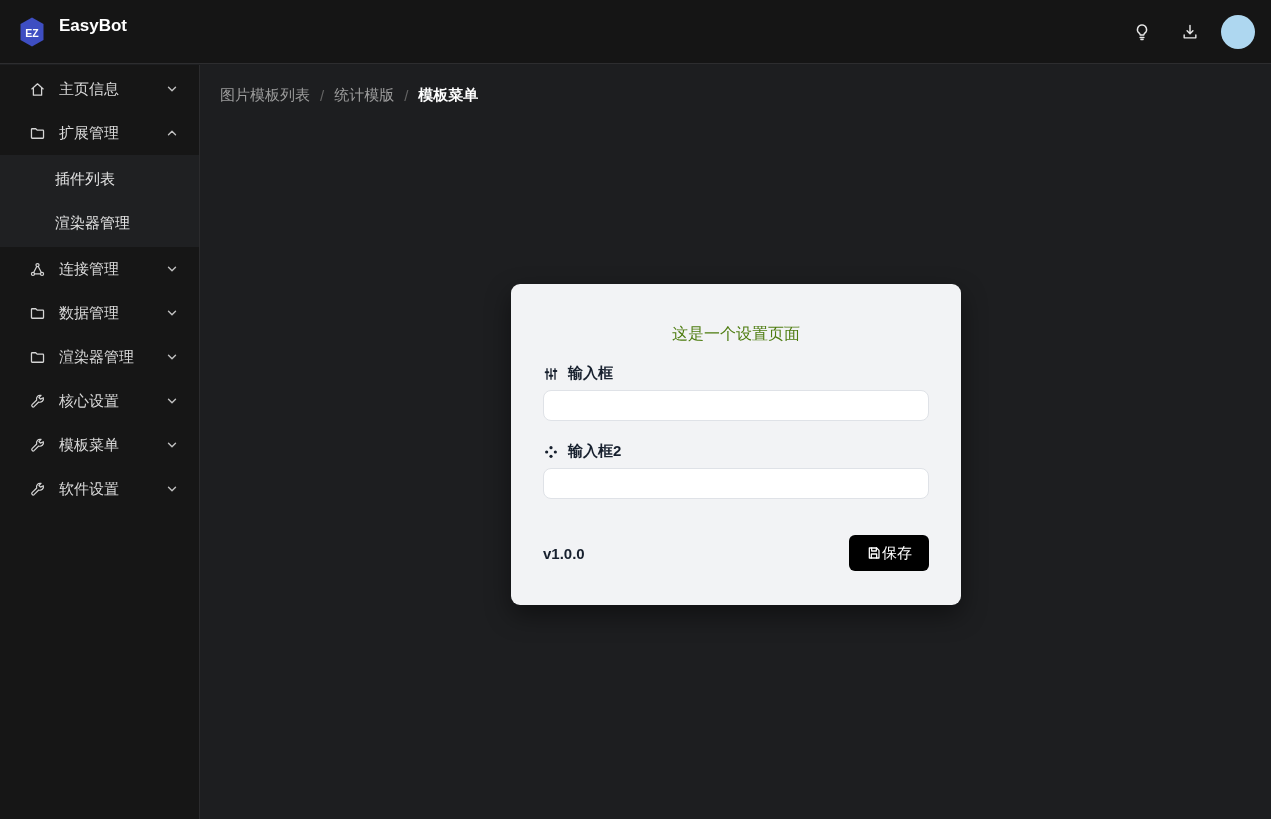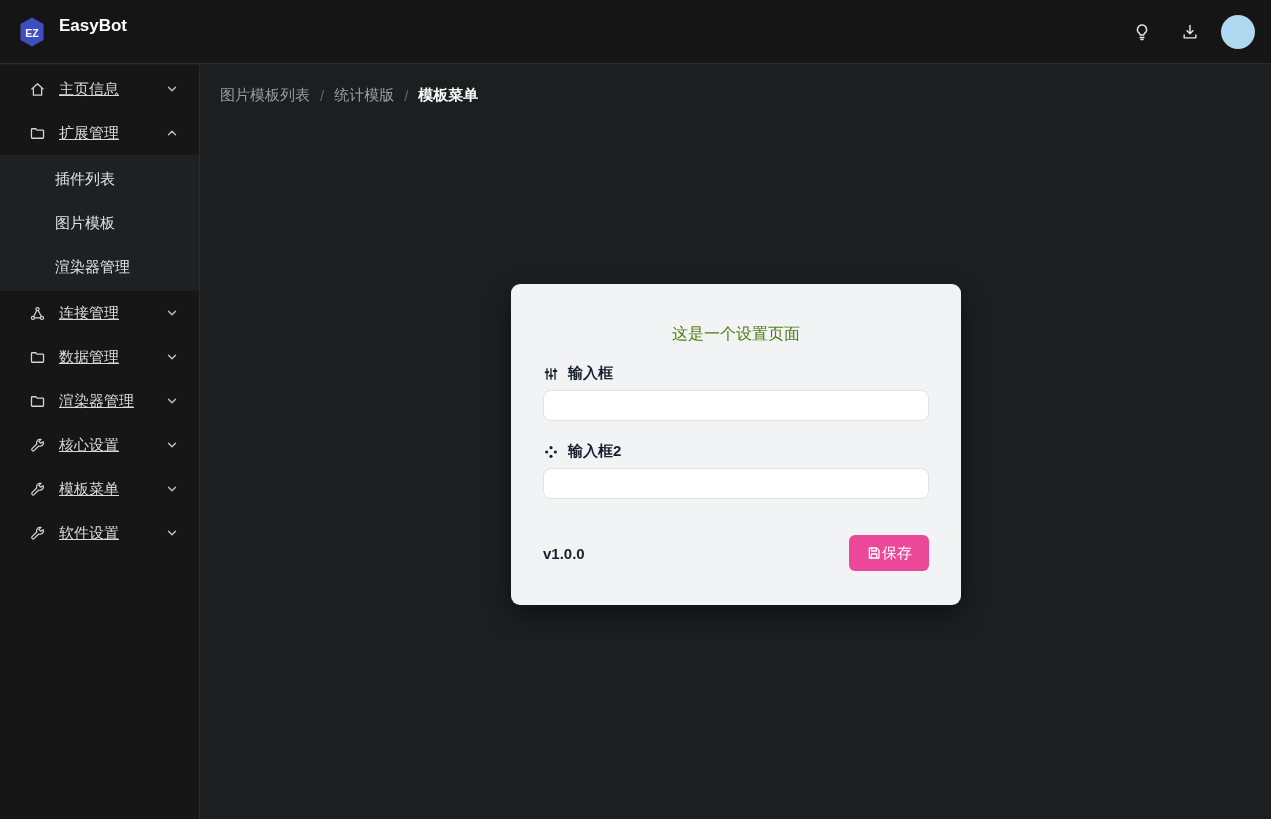--- a/index.html
+++ b/index.html
@@ -28,21 +28,20 @@
 
   
   .sidebar {
     position:absolute; top:65px; left:0; bottom:0; width:200px;
     background:#161616; border-right:1px solid #2b2b2d; padding-top:2px;
   }
   .nav-item {
     height:44px; display:flex; align-items:center;
     padding:0 20px 0 29px; font-size:15px; color:#dadada; cursor:pointer;
     white-space:nowrap;
-    text-decoration:underline;
   }
   .menu-ic { width:17px; height:17px; margin-right:13px; flex:none; color:#d5d5d5; }
   .chev { margin-left:auto; width:14px; height:14px; color:#c2c2c2; flex:none; }
   .submenu { background:#1f2022; padding:2px 0; }
   .nav-sub {
     height:44px; display:flex; align-items:center; padding-left:55px;
     font-size:15px; color:#e3e3e3; cursor:pointer; white-space:nowrap;
   }
 
   
@@ -69,21 +68,21 @@
   .field input {
     display:block; margin-top:7px; width:100%; height:31px;
     border:1px solid #dfe2e7; border-radius:8px; background:#ffffff;
     padding:0 12px; font-size:14px; color:#333; outline:none;
     font-family:"Liberation Sans","DejaVu Sans",sans-serif;
   }
   .card-footer { display:flex; align-items:center; justify-content:space-between; margin-top:36px; }
   .version { font-size:15px; font-weight:700; color:#17202e; }
   .save-btn {
     display:flex; align-items:center; height:36px; padding:0 17px;
-    background:#ec4899; color:#ffffff; border:none; border-radius:6px;
+    background:#000000; color:#ffffff; border:none; border-radius:6px;
     font-size:15px; font-weight:500; cursor:pointer;
     font-family:"Liberation Sans","DejaVu Sans",sans-serif;
   }
   .save-btn svg { width:16px; height:16px; }
 </style>
 </head>
 <body>
 
 <header class="topbar">
   <div class="brand">
@@ -128,23 +127,20 @@
     </svg>
     <span>扩展管理</span>
     <svg class="chev" viewBox="0 0 24 24" fill="none" stroke="currentColor" stroke-width="2.4" stroke-linecap="round" stroke-linejoin="round">
         <path d="M6 15l6-6 6 6"></path>
       </svg>
   </div>
 
   <div class="submenu">
     <div class="nav-sub">
       <span>插件列表</span>
-    </div>
-    <div class="nav-sub">
-      <span>图片模板</span>
     </div>
     <div class="nav-sub">
       <span>渲染器管理</span>
     </div>
   </div>
 
   <div class="nav-item">
     <svg class="menu-ic" viewBox="0 0 24 24" fill="none" stroke="currentColor" stroke-width="1.7" stroke-linecap="round" stroke-linejoin="round">
       <circle cx="12" cy="5.8" r="2.2"></circle>
         <circle cx="5.6" cy="18.2" r="2.2"></circle>

